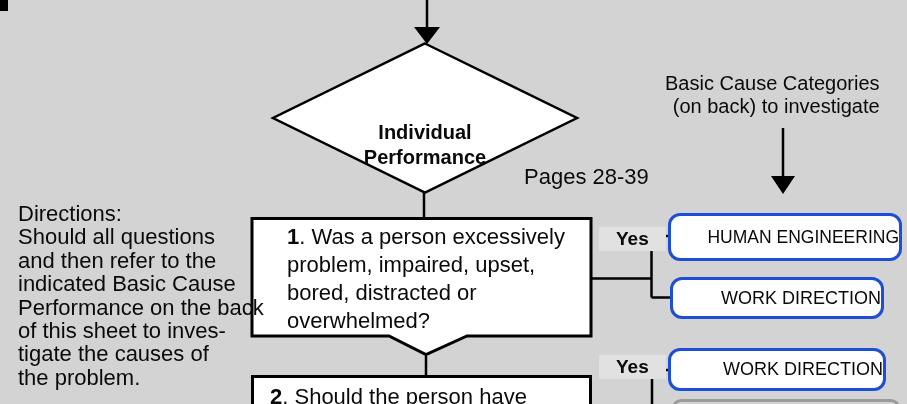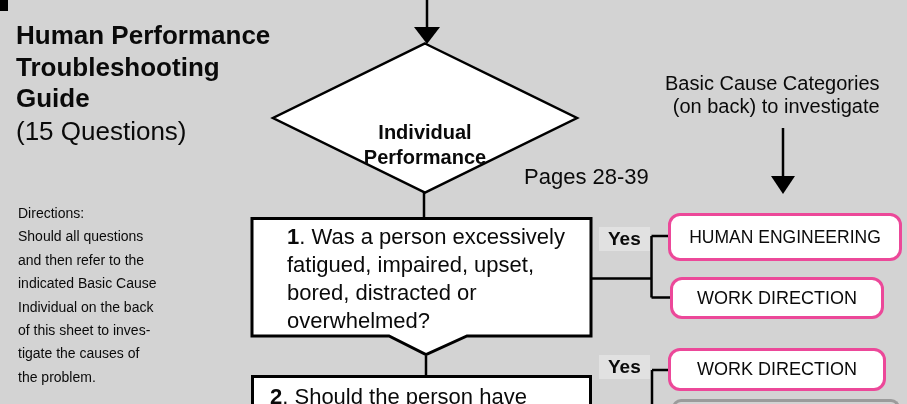--- a/index.html
+++ b/index.html
@@ -10,38 +10,38 @@
     overflow:hidden;
     font-family:"Liberation Sans","DejaVu Sans",sans-serif;
     color:#0a0a0a;
   }
   .abs{position:absolute;}
   .corner-mark{left:0;top:0;width:8px;height:11px;background:#000;}
   .page-title{left:16px;top:20px;width:300px;}
   .title-line{font-size:26px;font-weight:bold;line-height:31.5px;white-space:nowrap;}
   .subtitle-line{font-size:26px;font-weight:normal;line-height:32px;white-space:nowrap;}
   .directions{left:18px;top:202px;width:230px;}
-  .dir-line{font-size:14px;line-height:23.4px;white-space:nowrap;}
+  .dir-line{font-size:22px;line-height:23.4px;white-space:nowrap;}
   svg.flow{left:0;top:0;width:907px;height:404px;}
   .diamond-label{left:325px;top:88px;width:200px;text-align:center;margin-top:32px;}
   .diamond-line{font-size:20px;font-weight:bold;line-height:25px;}
   .pages-note{left:524px;top:164px;font-size:22px;white-space:nowrap;text-align:center;}
   .basic-cause-note{left:665px;top:72px;}
   .bc-line{font-size:20px;line-height:23px;white-space:nowrap;text-align:right;}
   .q-text{left:287px;top:223px;width:330px;}
   .q-line{font-size:22px;line-height:28px;white-space:nowrap;}
   .q-num{font-weight:bold;}
   .q2-box{left:251px;top:375px;width:335px;height:45px;background:#fff;
           border:3px solid #000;border-bottom:none;}
   .q2-text{left:16px;top:5px;width:320px;}
-  .yes-label{font-size:19px;font-weight:bold;background:#e1e1e1;padding:1px 9px;line-height:22px;}
+  .yes-label{font-size:19px;font-weight:bold;background:#e1e1e1;padding:1px 17px;line-height:22px;}
   .yes-1{left:599px;top:227px;}
   .yes-2{left:599px;top:355px;}
-  .cat-box{background:#fff;border:3px solid #ec4899;border-radius:12px;
-           display:flex;align-items:center;justify-content:center;
+  .cat-box{background:#fff;border:3px solid #1d4ed8;border-radius:12px;
+           display:flex;align-items:center;justify-content:flex-end;
            box-sizing:border-box;white-space:nowrap;}
   .cat-he {left:668px;top:213px;width:234px;height:48px;font-size:17.5px;}
   .cat-wd1{left:670px;top:277px;width:214px;height:42px;font-size:18px;}
   .cat-wd2{left:668px;top:348px;width:218px;height:43px;font-size:18px;}
   .cut-box-edge{left:672px;top:399px;width:222px;height:8px;
                 border:3px solid #9b9b9b;border-bottom:none;
                 border-radius:9px 9px 0 0;}
 </style>
 </head>
 <body>
@@ -64,53 +64,47 @@
     <path d="M 592 278.5 H 651.5 M 651.5 236 V 297.5 M 651.5 236 H 669 M 651.5 297.5 H 671" fill="none" stroke="#000" stroke-width="2.5"></path>
 
     <path d="M 652 370 H 669 M 652 370 V 404" fill="none" stroke="#000" stroke-width="2.5"></path>
 
     <line x1="783" y1="128" x2="783" y2="178" stroke="#000" stroke-width="2.5"></line>
     <polygon points="783,194 771,176 795,176" fill="#000"></polygon>
   </svg>
 
   <div class="abs corner-mark"></div>
 
-  <div class="abs page-title">
-    <div class="title-line">Human Performance</div>
-    <div class="title-line">Troubleshooting</div>
-    <div class="title-line">Guide</div>
-    <div class="subtitle-line">(15 Questions)</div>
-  </div>
 
   <div class="abs directions">
     <div class="dir-line">Directions:</div>
     <div class="dir-line">Should all questions</div>
     <div class="dir-line">and then refer to the</div>
     <div class="dir-line">indicated Basic Cause</div>
-    <div class="dir-line">Individual on the back</div>
+    <div class="dir-line">Performance on the back</div>
     <div class="dir-line">of this sheet to inves-</div>
     <div class="dir-line">tigate the causes of</div>
     <div class="dir-line">the problem.</div>
   </div>
 
   <div class="abs diamond-label">
     <div class="diamond-line">Individual</div>
     <div class="diamond-line">Performance</div>
   </div>
 
   <div class="abs pages-note">Pages 28-39</div>
 
   <div class="abs basic-cause-note">
     <div class="bc-line">Basic Cause Categories</div>
     <div class="bc-line">(on back) to investigate</div>
   </div>
 
   <div class="abs q-text">
     <div class="q-line"><span class="q-num">1</span><span>. Was a person excessively</span></div>
-    <div class="q-line">fatigued, impaired, upset,</div>
+    <div class="q-line">problem, impaired, upset,</div>
     <div class="q-line">bored, distracted or</div>
     <div class="q-line">overwhelmed?</div>
   </div>
 
   <div class="abs yes-label yes-1">Yes</div>
   <div class="abs yes-label yes-2">Yes</div>
 
   <div class="abs cat-box cat-he">
     <span>HUMAN ENGINEERING</span>
   </div>

